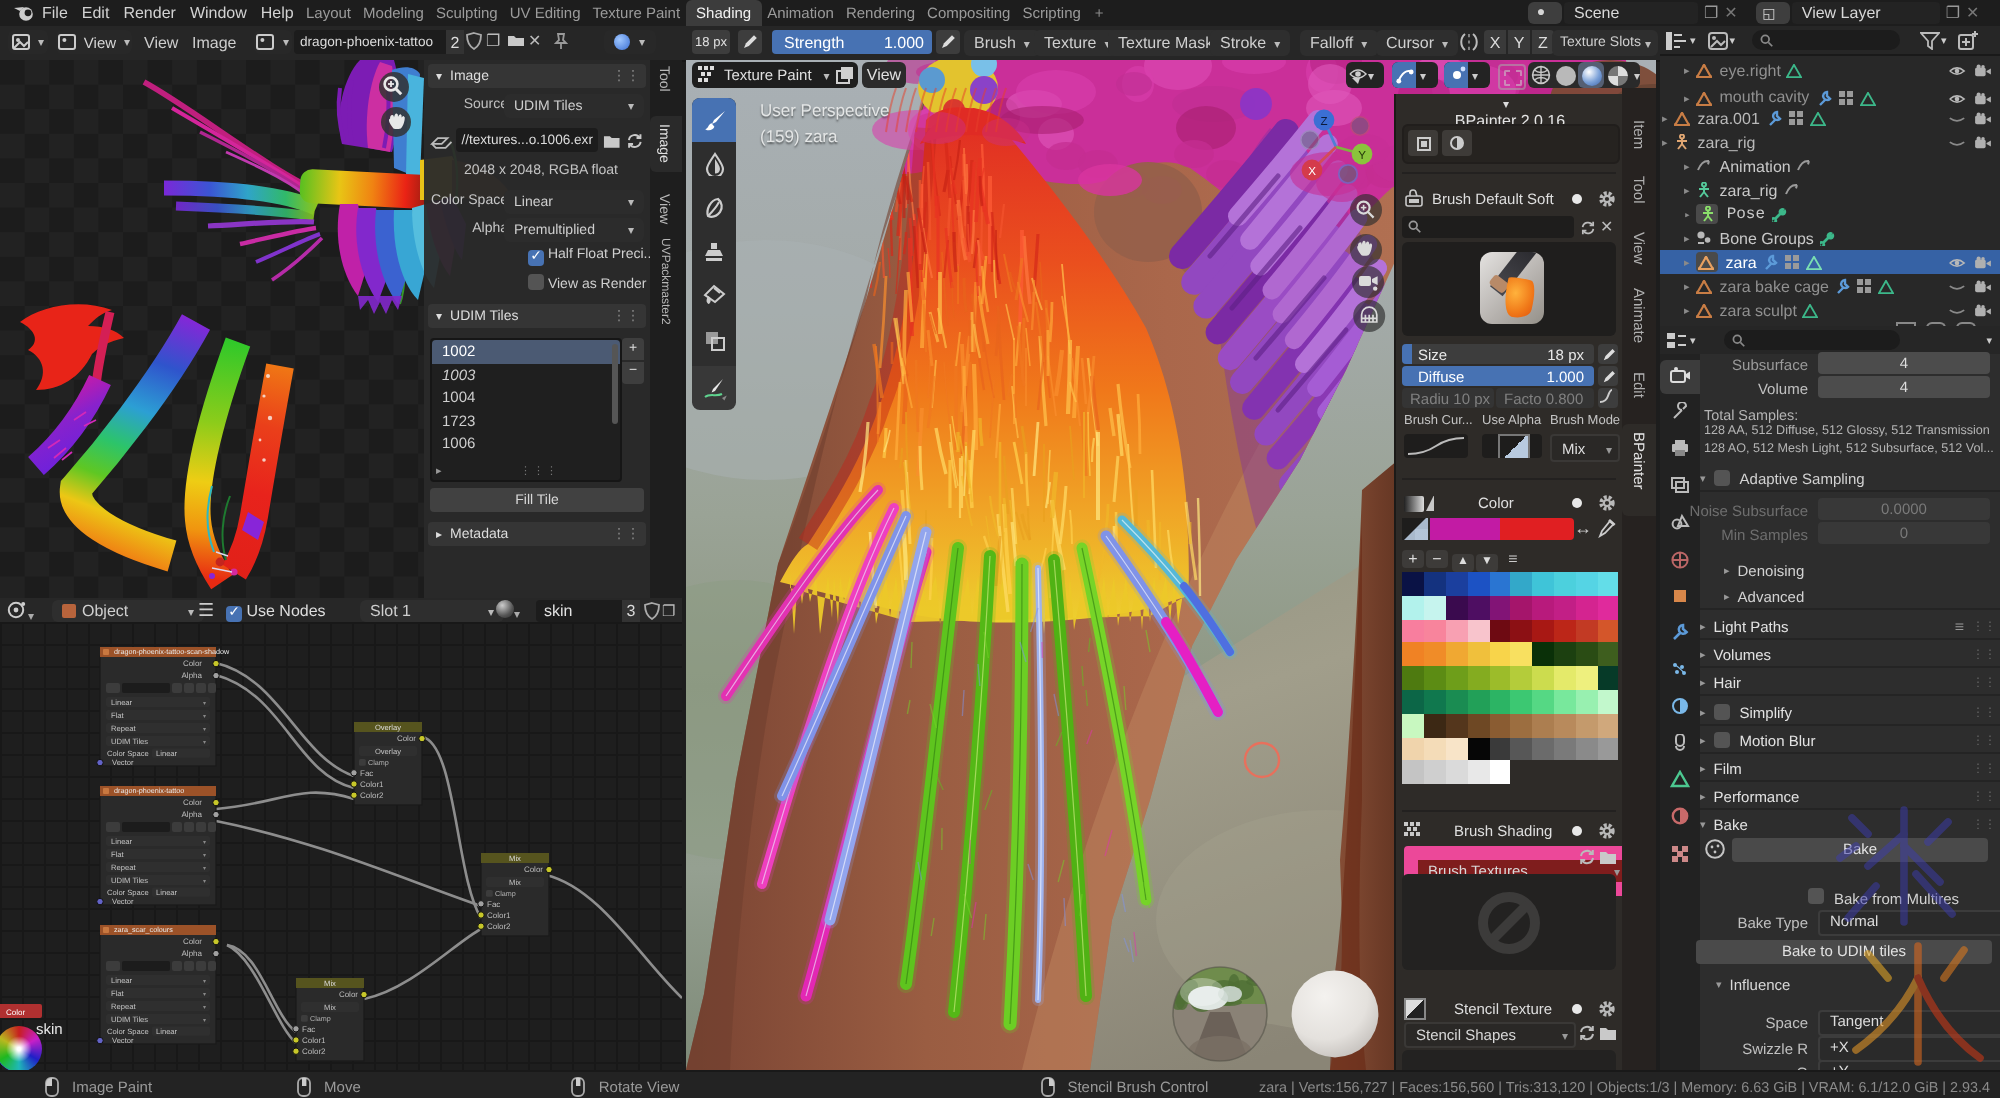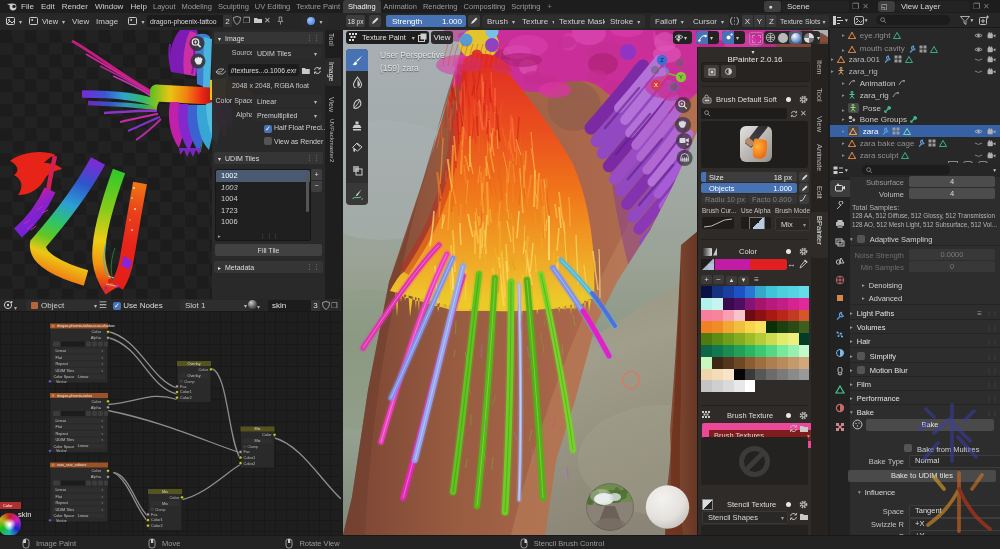--- a/index.html
+++ b/index.html
@@ -1220,21 +1220,21 @@
           <span style="position:absolute;left:0;top:0;width:5px;height:10px;background:#4772b3;"></span>
           <span style="position:absolute;left:8px;top:1px;">Size</span>
           <span style="position:absolute;right:5px;top:1px;">18 px</span>
         </div>
       <span class="abs" style="left:101px;top:125px;width:10px;height:10px;background:#3d3d3d;border-radius:2px;display:inline-flex;align-items:center;justify-content:center;">
           <svg width="7" height="7" viewBox="0 0 8 8">
             <path d="M1 7 L2 4.6 L6 0.6 L7.4 2 L3.4 6 Z" fill="#ddd"></path>
           </svg>
         </span>
       <div class="abs" style="left:3px;top:136px;width:96px;height:10px;background:#4772b3;border-radius:2px;color:#fff;">
-          <span style="position:absolute;left:8px;top:1px;">Objects</span>
+          <span style="position:absolute;left:8px;top:1px;">Diffuse</span>
           <span style="position:absolute;right:5px;top:1px;">1.000</span>
         </div>
       <span class="abs" style="left:101px;top:136px;width:10px;height:10px;background:#3d3d3d;border-radius:2px;display:inline-flex;align-items:center;justify-content:center;">
           <svg width="7" height="7" viewBox="0 0 8 8">
             <path d="M1 7 L2 4.6 L6 0.6 L7.4 2 L3.4 6 Z" fill="#ddd"></path>
           </svg>
         </span>
       <div class="abs" style="left:3px;top:147px;width:46px;height:10px;background:#343434;border-radius:2px;color:#808080;">
           <span style="position:absolute;left:4px;top:1px;">Radiu  10 px</span>
         </div>
@@ -1373,21 +1373,21 @@
               <rect width="2" height="2"></rect>
               <rect x="3" width="2" height="2"></rect>
               <rect x="6" width="2" height="2"></rect>
               <rect x="1.5" y="2.5" width="2" height="2"></rect>
               <rect x="4.5" y="2.5" width="2" height="2"></rect>
               <rect y="5" width="2" height="2"></rect>
               <rect x="3" y="5" width="2" height="2"></rect>
               <rect x="6" y="5" width="2" height="2"></rect>
             </g>
           </svg>
-        <span style="margin-left:16px;color:#dfdfdf;">Brush Texture</span>
+        <span style="margin-left:16px;color:#dfdfdf;">Brush Shading</span>
         <span class="gear" style="width:5px;height:5px;border-radius:50%;background:#e8e8e8;margin-right:8px;"></span>
         <svg width="9" height="9" viewBox="0 0 9 9">
             <circle cx="4.5" cy="4.5" r="2.9" fill="none" stroke="#b8b8b8" stroke-width="1.9" stroke-dasharray="1.45 0.9"></circle>
             <circle cx="4.5" cy="4.5" r="1.6" fill="none" stroke="#b8b8b8" stroke-width="1.1"></circle>
           </svg>
       </div>
       <div class="abs" style="left:4px;top:376px;width:84px;height:11px;background:#7f1d1d;border:7px solid #ec4899;border-radius:2px;color:#d8d8d8;padding-left:20px;">
           <span style="position:absolute;left:5px;top:1px;">Brush Textures</span>
           <span style="position:absolute;right:3px;top:2px;font-size:6px;color:#999;">▾</span>
         </div>
@@ -1645,21 +1645,21 @@
             </g>
           </svg>
         </span>
 <span style="margin-left:4px;color:#c9c9c9;">zara_rig</span>
 <span style="margin-left:3px;display:inline-flex;">
           <svg width="8" height="8" viewBox="0 0 8 8">
             <path d="M1 6 Q 3 1 6.5 1.5 M6.5 1.5 l-1.8 0.3 M6.5 1.5 l-0.5 1.7" stroke="#9a9a9a" fill="none" stroke-width="1"></path>
           </svg>
         </span>
 </div>
-<div class="abs" style="left:0;top:88px;width:170px;height:12px;display:flex;align-items:flex-end;font-size:8px;">
+<div class="abs" style="left:0;top:88px;width:170px;height:12px;display:flex;align-items:center;font-size:8px;font-family:Liberation Mono, monospace;">
 <span style="margin-left:12px;color:#8a8a8a;font-size:5.5px;">▸</span>
 <span style="margin-left:3px;width:11px;height:10px;background:#4a4a4a;border-radius:2px;display:inline-flex;align-items:center;justify-content:center;">
           <svg width="8" height="8" viewBox="0 0 8 8">
             <g stroke="#8adf6a" stroke-width="1" fill="none">
               <circle cx="4" cy="1.3" r="1"></circle>
               <line x1="4" y1="2.3" x2="4" y2="5"></line>
               <line x1="1.5" y1="3.5" x2="6.5" y2="3.5"></line>
               <line x1="4" y1="5" x2="2" y2="7.5"></line>
               <line x1="4" y1="5" x2="6" y2="7.5"></line>
             </g>
@@ -1912,21 +1912,21 @@
         <div class="abs" style="left:22px;top:40px;font-size:7.2px;color:#b4b4b4;">Total Samples:</div>
         <div class="abs" style="left:22px;top:49px;font-size:6.3px;color:#b4b4b4;white-space:nowrap;">128 AA, 512 Diffuse, 512 Glossy, 512 Transmission</div>
         <div class="abs" style="left:22px;top:58px;font-size:6.3px;color:#b4b4b4;white-space:nowrap;">128 AO, 512 Mesh Light, 512 Subsurface, 512 Vol...</div>
         <div class="abs" style="left:20px;top:70px;width:150px;height:12px;display:flex;align-items:center;font-size:7.5px;">
           <span style="color:#999;font-size:5.5px;margin-right:4px;">▾</span>
           <span style="display:inline-block;width:8px;height:8px;background:#545454;border-radius:2px;margin-right:5px;"></span>
           <span style="color:#d2d2d2;">Adaptive Sampling</span>
         </div>
         <div class="abs" style="left:20px;top:82px;width:150px;height:1px;background:#242424;"></div>
         <div class="abs" style="left:20px;top:86px;width:150px;height:12px;display:flex;align-items:center;font-size:7.5px;">
-          <span style="position:absolute;right:96px;color:#6e6e6e;white-space:nowrap;">Noise Strength</span>
+          <span style="position:absolute;right:96px;color:#6e6e6e;white-space:nowrap;">Noise Subsurface</span>
           <span style="position:absolute;left:59px;top:0px;width:86px;height:11px;background:#383838;border-radius:2px;color:#7a7a7a;text-align:center;line-height:11px;">0.0000</span>
         </div>
         <div class="abs" style="left:20px;top:98px;width:150px;height:12px;display:flex;align-items:center;font-size:7.5px;">
           <span style="position:absolute;right:96px;color:#6e6e6e;white-space:nowrap;">Min Samples</span>
           <span style="position:absolute;left:59px;top:0px;width:86px;height:11px;background:#383838;border-radius:2px;color:#7a7a7a;text-align:center;line-height:11px;">0</span>
         </div>
         <div class="abs" style="left:20px;top:116px;width:150px;height:12px;display:flex;align-items:center;font-size:7.5px;">
           <span style="margin-left:12px;"></span>
           <span style="color:#999;font-size:5.5px;margin-right:4px;">▸</span>
           <span style="color:#d2d2d2;">Denoising</span>
@@ -2059,15 +2059,16 @@
           <rect x="3" y="1" width="2.2" height="4" fill="#ccc"></rect>
         </svg>
         <span>Rotate View</span>
       <span style="width:168px;"></span>
         <svg width="8" height="11" viewBox="0 0 8 11">
           <rect x="1" y="1" width="6" height="9" rx="2.5" fill="none" stroke="#aaa" stroke-width="0.9"></rect>
           <path d="M7 4 Q7 1 4.5 1 L4.5 5 L7 5 Z" fill="#ccc"></path>
         </svg>
         <span>Stencil Brush Control</span>
     </div>
+    <div class="abs" style="right:5px;top:2.5px;font-size:7.2px;color:#8a8a8a;white-space:nowrap;">zara | Verts:156,727 | Faces:156,560 | Tris:313,120 | Objects:1/3 | Memory: 6.63 GiB | VRAM: 6.1/12.0 GiB | 2.93.4</div>
 </div>
 
 </div>
 
 </body></html>

